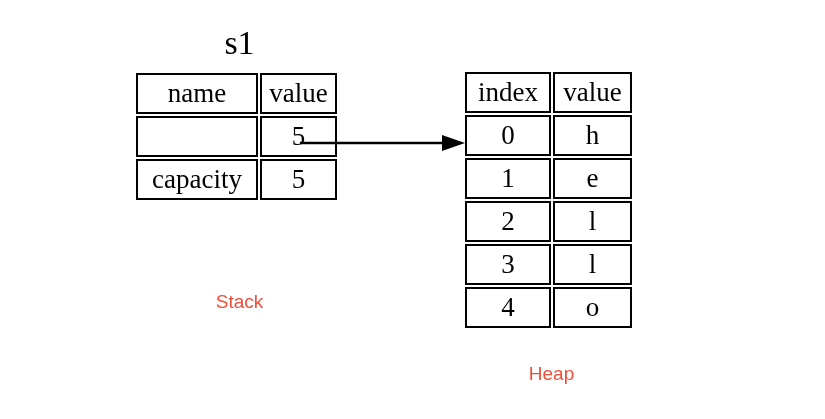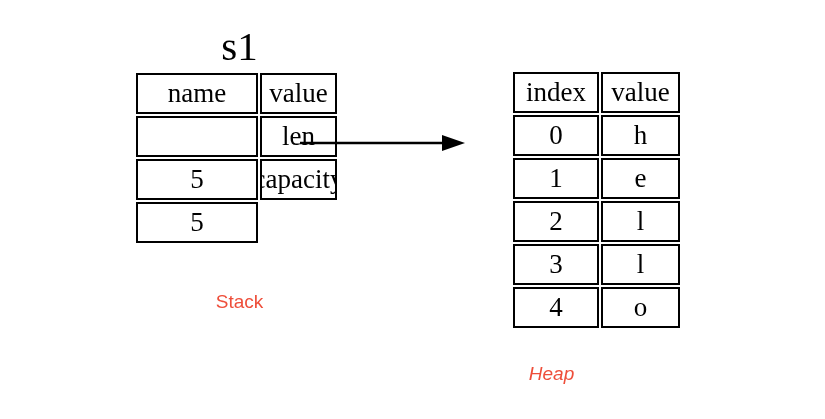--- a/index.html
+++ b/index.html
@@ -14,41 +14,40 @@
     background: #ffffff;
     overflow: hidden;
     font-family: "Liberation Serif", serif;
   }
   .var-title {
     position: absolute;
     left: 136px;
     top: 26px;
     width: 207px;
     text-align: center;
-    font-size: 41px;
+    font-size: 34px;
     color: #000000;
     line-height: 1;
   }
   .mem-table {
     position: absolute;
     display: grid;
     gap: 2px;
   }
   .stack-table {
     left: 136px;
     top: 73px;
     grid-template-columns: 122px 77px;
     grid-auto-rows: 41px;
   }
   .heap-table {
     left: 465px;
     top: 72px;
     grid-template-columns: 86px 79px;
     grid-auto-rows: 41px;
-    margin-left: 48px;
   }
   .cell {
     border: 2px solid #000000;
     background: #ffffff;
     display: flex;
     align-items: center;
     justify-content: center;
     font-size: 27px;
     color: #000000;
     line-height: 1;
@@ -65,40 +64,38 @@
   .stack-label {
     left: 136px;
     top: 272px;
     width: 207px;
     margin-top: 20px;
   }
   .heap-label {
     left: 465px;
     top: 364px;
     width: 173px;
-    font-style: italic;
   }
   .pointer-arrow {
     position: absolute;
     left: 296px;
     top: 130px;
   }
 </style>
 </head>
 <body>
 
 <div class="canvas">
 
   <div class="var-title">s1</div>
 
   <div class="mem-table stack-table">
     <div class="cell">name</div>
     <div class="cell">value</div>
     <div class="cell"></div>
-    <div class="cell">len</div>
     <div class="cell">5</div>
     <div class="cell">capacity</div>
     <div class="cell">5</div>
   </div>
 
   <div class="region-label stack-label">Stack</div>
 
   <svg class="pointer-arrow" width="172" height="26" viewBox="0 0 172 26" xmlns="http://www.w3.org/2000/svg">
     <line x1="4" y1="13" x2="147" y2="13" stroke="#000000" stroke-width="2.5"></line>
     <polygon points="146,5 169,13 146,21" fill="#000000"></polygon>

